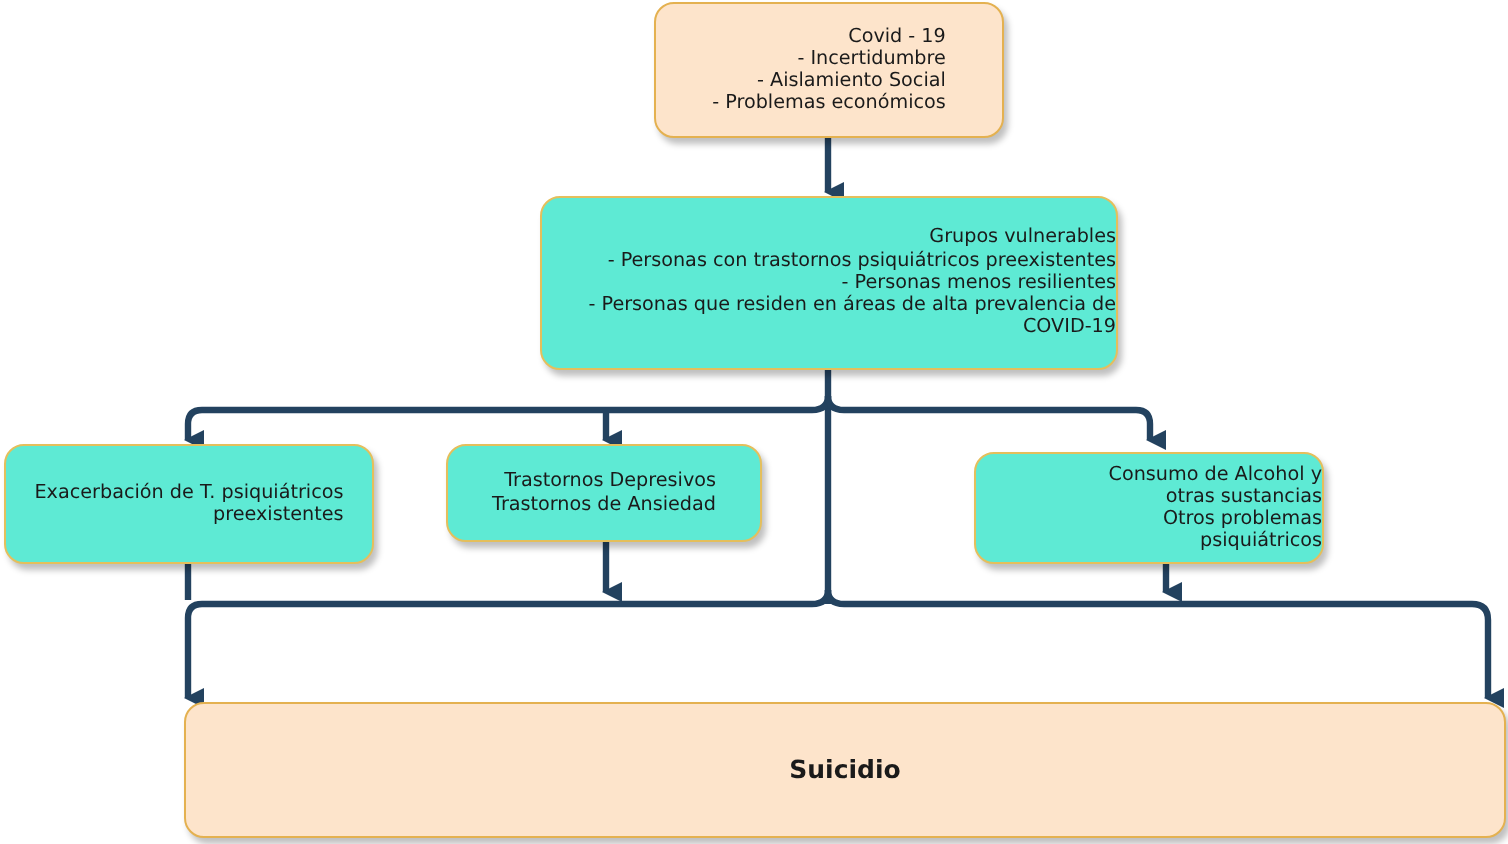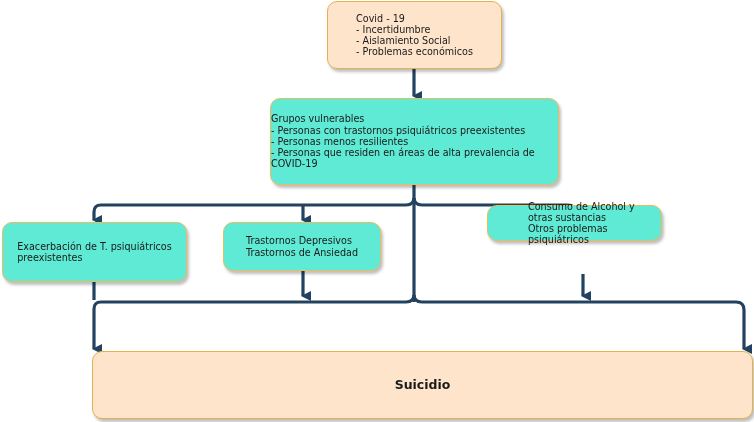--- a/index.html
+++ b/index.html
@@ -4,32 +4,32 @@
   <style>
     html, body { margin: 0; padding: 0; background: #ffffff; }
     body { width: 754px; height: 422px; position: relative; overflow: hidden;
            font-family: "DejaVu Sans", sans-serif; }
     .canvas { position: absolute; left: 0; top: 0; width: 754px; height: 422px; }
     svg.wires { position: absolute; left: 0; top: 0; width: 754px; height: 422px; }
     .node {
       position: absolute; box-sizing: border-box;
       border-radius: 10px;
       display: flex; align-items: center; justify-content: center;
-      text-align: left; color: #1a1a1a;
+      text-align: right; color: #1a1a1a;
       font-size: 9.6px; line-height: 11.2px;
       box-shadow: 2px 3px 3px rgba(0,0,0,0.25);
     }
     .node .label { white-space: pre-line; }
     .peach { background: #fde4cb; border: 1.3px solid #e4b150; }
     .yellow { background: #5eead4; border: 1.3px solid #e4bf5c; }
     #n-covid { left: 327px; top: 1px; width: 175px; height: 68px; }
     #n-grupos { left: 270px; top: 98px; width: 289px; height: 87px; }
     #n-exac { left: 2px; top: 222px; width: 185px; height: 60px; }
     #n-trast { left: 223px; top: 222px; width: 158px; height: 49px; }
-    #n-consumo { left: 487px; top: 205px; width: 175px; height: 36px; padding-left: 40px; }
+    #n-consumo { left: 487px; top: 226px; width: 175px; height: 56px; padding-left: 40px; }
     #n-suicidio { left: 92px; top: 351px; width: 661px; height: 68px;
                   font-weight: bold; font-size: 12.5px; }
   </style>
 </head>
 <body>
 
 <div class="canvas">
   <svg class="wires" viewBox="0 0 754 422">
     <defs>
       <marker id="arr" markerWidth="10" markerHeight="10" refX="5" refY="8" orient="auto" markerUnits="userSpaceOnUse">

